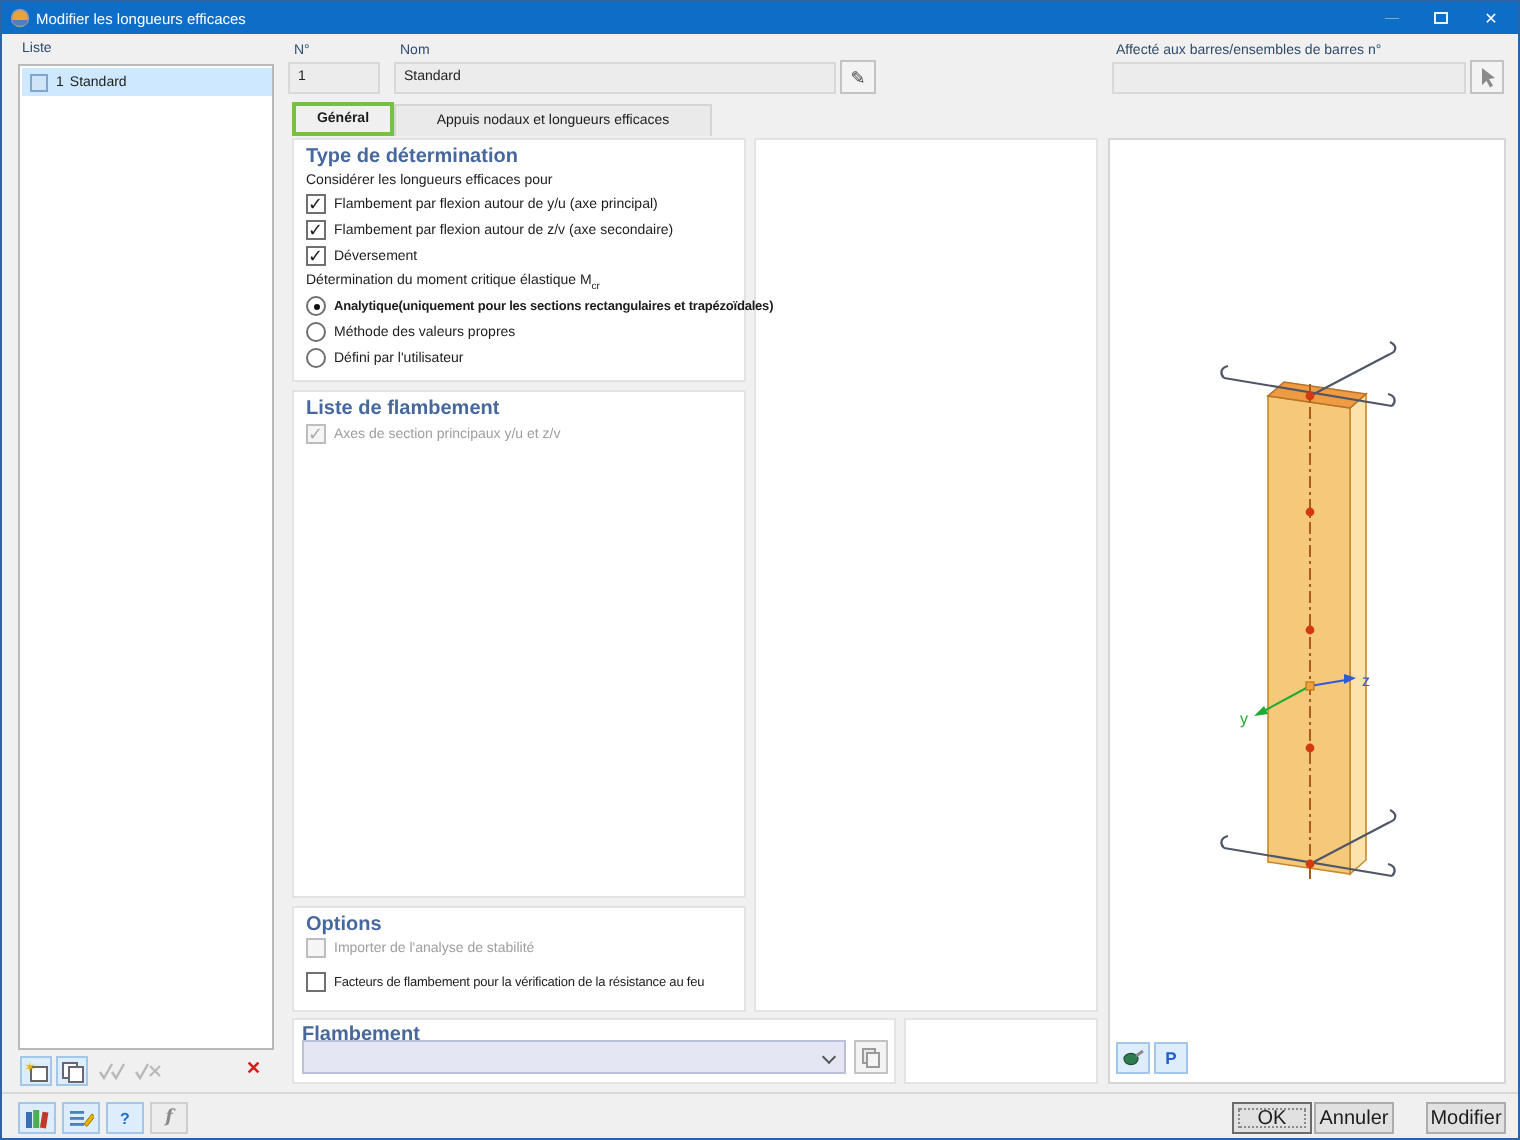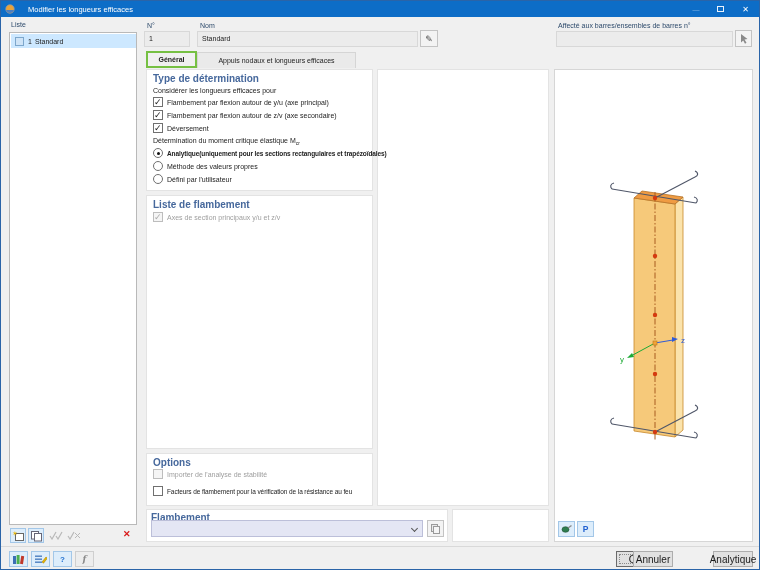--- a/index.html
+++ b/index.html
@@ -5,21 +5,21 @@
   * { margin:0; padding:0; box-sizing:border-box; }
   html,body { width:760px; height:570px; background:#e8e8e8; }
   body { font-family:"Liberation Sans", sans-serif; font-size:7px; color:#1c1c1c; }
   .dlg { position:relative; width:760px; height:570px; background:#f0f0f0;
          border:1px solid #2a64a8; overflow:hidden; }
 
   
   .titlebar { position:absolute; left:0; top:0; width:100%; height:16px; background:#0d6dc7;
               display:flex; align-items:center; }
   .appicon { margin-left:4px; }
-  .title { color:#fff; font-size:7.5px; margin-left:13px; }
+  .title { color:#fff; font-size:7.5px; margin-left:3px; }
   .wctl { position:absolute; right:0; top:0; height:16px; display:flex; }
   .wbtn { width:24px; height:16px; display:flex; align-items:center; justify-content:center;
           color:#fff; font-size:7px; }
   .wbtn.min { color:rgba(255,255,255,.45); }
   .maxbox { width:7px; height:6px; border:1px solid #eaf2fb; display:block; }
   .wbtn.close { width:27px; font-size:8px; }
 
   
   .panel { position:absolute; background:#fff; border:1px solid #b9b9b9; }
   .card  { position:absolute; background:#fff; border:1px solid #e3e3e3; }
@@ -298,20 +298,20 @@
   <div class="ibtn" style="left:52px; top:550px;">
     <span class="helpq">?</span>
   </div>
   <div class="ibtn plain" style="left:74px; top:550px;">
     <span class="fn">f</span>
   </div>
 
   <div class="btn default" style="left:615px; top:550px; width:40px;">
     <span>OK</span>
   </div>
-  <div class="btn" style="left:632px; top:550px; width:40px;">
+  <div class="btn" style="left:656px; top:550px; width:40px;">
     <span>Annuler</span>
   </div>
   <div class="btn" style="left:712px; top:550px; width:40px;">
-    <span>Analytique</span>
+    <span>Modifier</span>
   </div>
 
 </div>
 
 </body></html>

